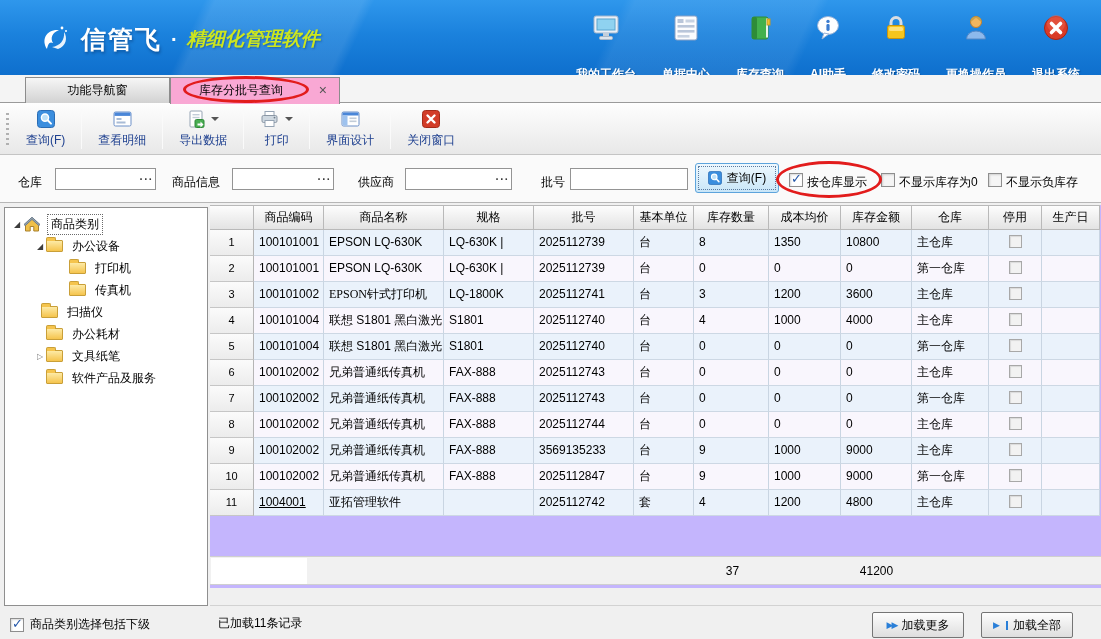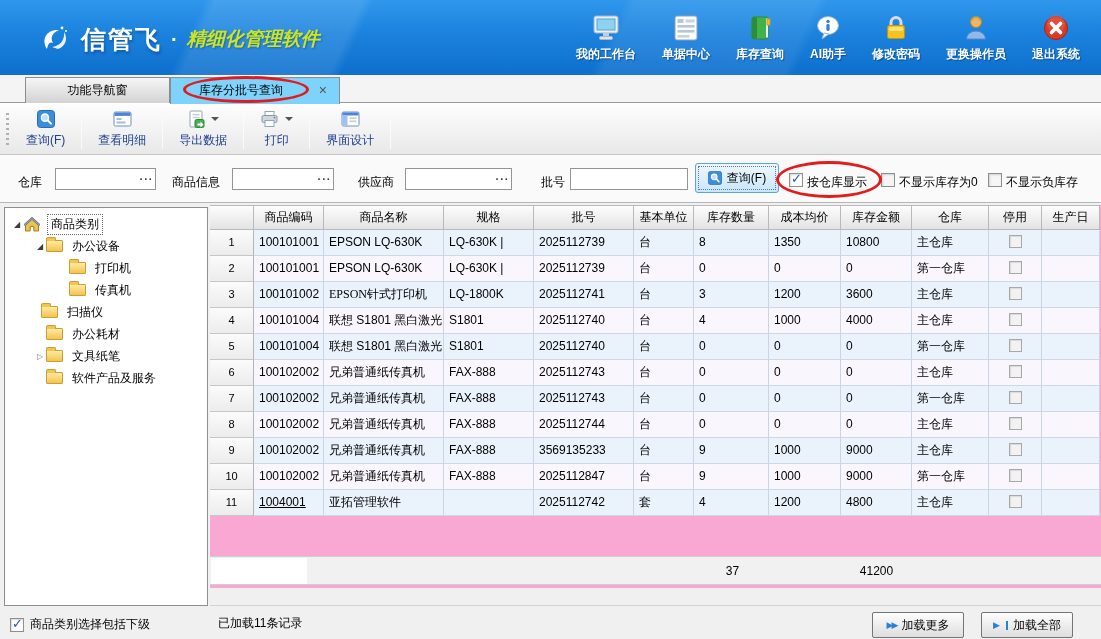--- a/index.html
+++ b/index.html
@@ -10,28 +10,28 @@
   .app-header { position:absolute; left:0; top:0; width:1101px; height:75px;
     background:linear-gradient(180deg,#2f97ec 0%,#1b82dd 45%,#0e6fcd 100%); overflow:hidden; }
   .app-header::after { content:""; position:absolute; inset:0;
     background:linear-gradient(115deg,rgba(255,255,255,0) 18%,rgba(255,255,255,.10) 19%,rgba(255,255,255,.10) 32%,rgba(255,255,255,0) 33%,rgba(255,255,255,0) 55%,rgba(255,255,255,.07) 56%,rgba(255,255,255,.07) 72%,rgba(255,255,255,0) 73%); }
   .brand-wrap { position:absolute; left:38px; top:22px; display:flex; align-items:center; gap:9px; z-index:2; }
   .brand-text { color:#fff; font-size:25px; font-weight:bold; letter-spacing:2px; text-shadow:1px 2px 3px rgba(0,40,90,.45); }
   .brand-dot { color:#fff; font-size:20px; font-weight:bold; }
   .brand-tagline { font-size:19px; font-weight:bold; font-style:italic; color:#cde61e; text-shadow:1px 1px 2px rgba(0,40,90,.4); }
   .top-nav { position:absolute; right:8px; top:13px; display:flex; gap:0; z-index:2; }
   .nav-item { display:flex; flex-direction:column; align-items:center; gap:3px; padding:0 13px; cursor:pointer; }
-  .nav-item .lbl { color:#fff; font-size:12px; font-weight:bold; text-shadow:1px 1px 1px rgba(0,40,90,.5); white-space:nowrap; }
+  .nav-item .lbl { color:#fff; font-size:12px; font-weight:bold; text-shadow:1px 1px 1px rgba(0,40,90,.5); white-space:nowrap;margin-top:20px; }
   .nav-item svg { display:block; }
 
   
   .tabbar { position:absolute; left:0; top:75px; width:1101px; height:28px; background:#f4f4f4; border-bottom:1px solid #9a9a9a; }
   .tab { position:absolute; top:2px; height:26px; line-height:25px; text-align:center; font-size:12px; cursor:pointer; }
   .tab-inactive { left:25px; width:145px; background:linear-gradient(#f6f6f6,#d2d2d2); border:1px solid #8c8c8c; border-bottom:none; }
-  .tab-active { left:170px; width:170px; background:#7dd3fc; border:1px solid #8c8c8c; border-bottom:none; height:27px; z-index:3; text-align:left; padding-left:28px; }
+  .tab-active { left:170px; width:170px; background:#f9a8d4; border:1px solid #8c8c8c; border-bottom:none; height:27px; z-index:3; text-align:left; padding-left:28px; }
   .tab-close { position:absolute; right:12px; top:0; color:#555; font-size:14px; cursor:pointer; line-height:25px; }
 
   .red-ellipse { position:absolute; border:3px solid #e21c1c; border-radius:50%; z-index:9; pointer-events:none; }
   .ellipse-tab { left:183px; top:76px; width:126px; height:27px; }
   .ellipse-cb  { left:776px; top:161px; width:106px; height:37px; }
 
   
   .toolbar { position:absolute; left:0; top:103px; width:1101px; height:52px;
     background:linear-gradient(#fefefe,#e8e8e8); border-bottom:1px solid #c4c4c4; display:flex; align-items:center; padding-left:16px; }
   .grip { position:absolute; left:6px; top:10px; width:3px; height:32px;
@@ -64,21 +64,21 @@
   .exp-closed { color:#808080; }
   .tree-label { margin-left:6px; font-size:12px; padding:1px 3px; }
   .tree-label.selected { border:1px dotted #6a6a6a; }
   .folder { width:17px; height:12px; position:relative; background:linear-gradient(#fdeaa6,#f5c44d); border:1px solid #c99f38; border-radius:1px; flex:0 0 17px; }
   .folder::before { content:""; position:absolute; top:-4px; left:-1px; width:8px; height:3px; background:#f5c44d; border:1px solid #c99f38; border-bottom:none; border-radius:2px 2px 0 0; }
   .bottom-check { position:absolute; left:10px; top:616px; display:flex; align-items:center; gap:6px; }
   .bottom-check .cbx { position:relative; width:14px; height:14px; background:#fff; border:1px solid #8e8e8e; box-shadow:inset 1px 1px 2px rgba(0,0,0,.15); }
   .bottom-check .cbx::after { content:"✓"; position:absolute; left:1px; top:-3px; font-size:13px; font-weight:bold; color:#2456a8; }
 
   
-  .grid-bg { position:absolute; left:210px; top:205px; width:891px; height:383px; background:#f9a8d4; overflow:hidden; }
+  .grid-bg { position:absolute; left:210px; top:205px; width:891px; height:383px; background:#c4b5fd; overflow:hidden; }
   .thead { display:flex; height:25px; }
   .hcell { background:linear-gradient(#fdfdfd,#e3e3e3); border-top:1px solid #b9b9b9; border-bottom:1px solid #b9b9b9; border-right:1px solid #b9b9b9; text-align:center; line-height:23px; font-size:12px; overflow:hidden; white-space:nowrap; flex-shrink:0; }
   .trow { display:flex; height:26px; }
   .numcell { background:linear-gradient(#fbfbfb,#ececec); border-right:1px solid #b5b5b5; border-bottom:1px solid #c6c6c6; text-align:center; font-size:11px; line-height:25px; flex-shrink:0; }
   .cell { border-right:1px solid #c9d5e2; border-bottom:1px solid #cdd8e4; padding-left:5px; line-height:25px; font-size:12px; white-space:nowrap; overflow:hidden; flex-shrink:0; }
   .trow.odd  .cell { background:#eaf2fb; }
   .trow.even .cell { background:#f9f6fd; }
   .cell.center { padding-left:0; text-align:center; }
   .row-cb { display:inline-block; width:13px; height:13px; background:#f2f2f2; border:1px solid #a8a8a8; box-shadow:inset 1px 1px 1px rgba(0,0,0,.1); vertical-align:middle; margin-top:-3px; }
   .sumrow { position:absolute; left:0; top:351px; width:891px; height:29px; background:#f1f1f1; border-top:1px solid #cfcfcf; border-bottom:1px solid #cfcfcf; }
@@ -243,20 +243,29 @@
       <rect x="1" y="2" width="17" height="14" rx="1.5" fill="#fff" stroke="#6d90c8"></rect>
       <rect x="1.5" y="2.5" width="16" height="3" fill="#4a86d8"></rect>
       <rect x="1.5" y="5.5" width="5" height="10" fill="#9ec2ee"></rect>
       <rect x="8.5" y="7.5" width="7" height="1.6" fill="#c2ccd8"></rect>
       <rect x="8.5" y="10.5" width="7" height="1.6" fill="#c2ccd8"></rect>
     </svg>
       </span>
     <span>界面设计</span>
   </div>
   <div class="tsep"></div>
+  <div class="tbtn">
+    <span class="trow">
+        <svg width="18" height="18" viewBox="0 0 18 18">
+      <rect x="0.5" y="0.5" width="17" height="17" rx="3" fill="#d23c28" stroke="#a42a18"></rect>
+      <path d="M5.5 5.5 L12.5 12.5 M12.5 5.5 L5.5 12.5" stroke="#fff" stroke-width="2.4" stroke-linecap="round"></path>
+    </svg>
+      </span>
+    <span>关闭窗口</span>
+  </div>
 </div>
 
 <div class="filterbar"></div>
 <span class="flabel" style="left:18px">仓库</span>
 <div class="combo" style="left:55px;width:101px">
     <span class="dots">···</span>
   </div>
 <span class="flabel" style="left:172px">商品信息</span>
 <div class="combo" style="left:232px;width:102px">
     <span class="dots">···</span>

